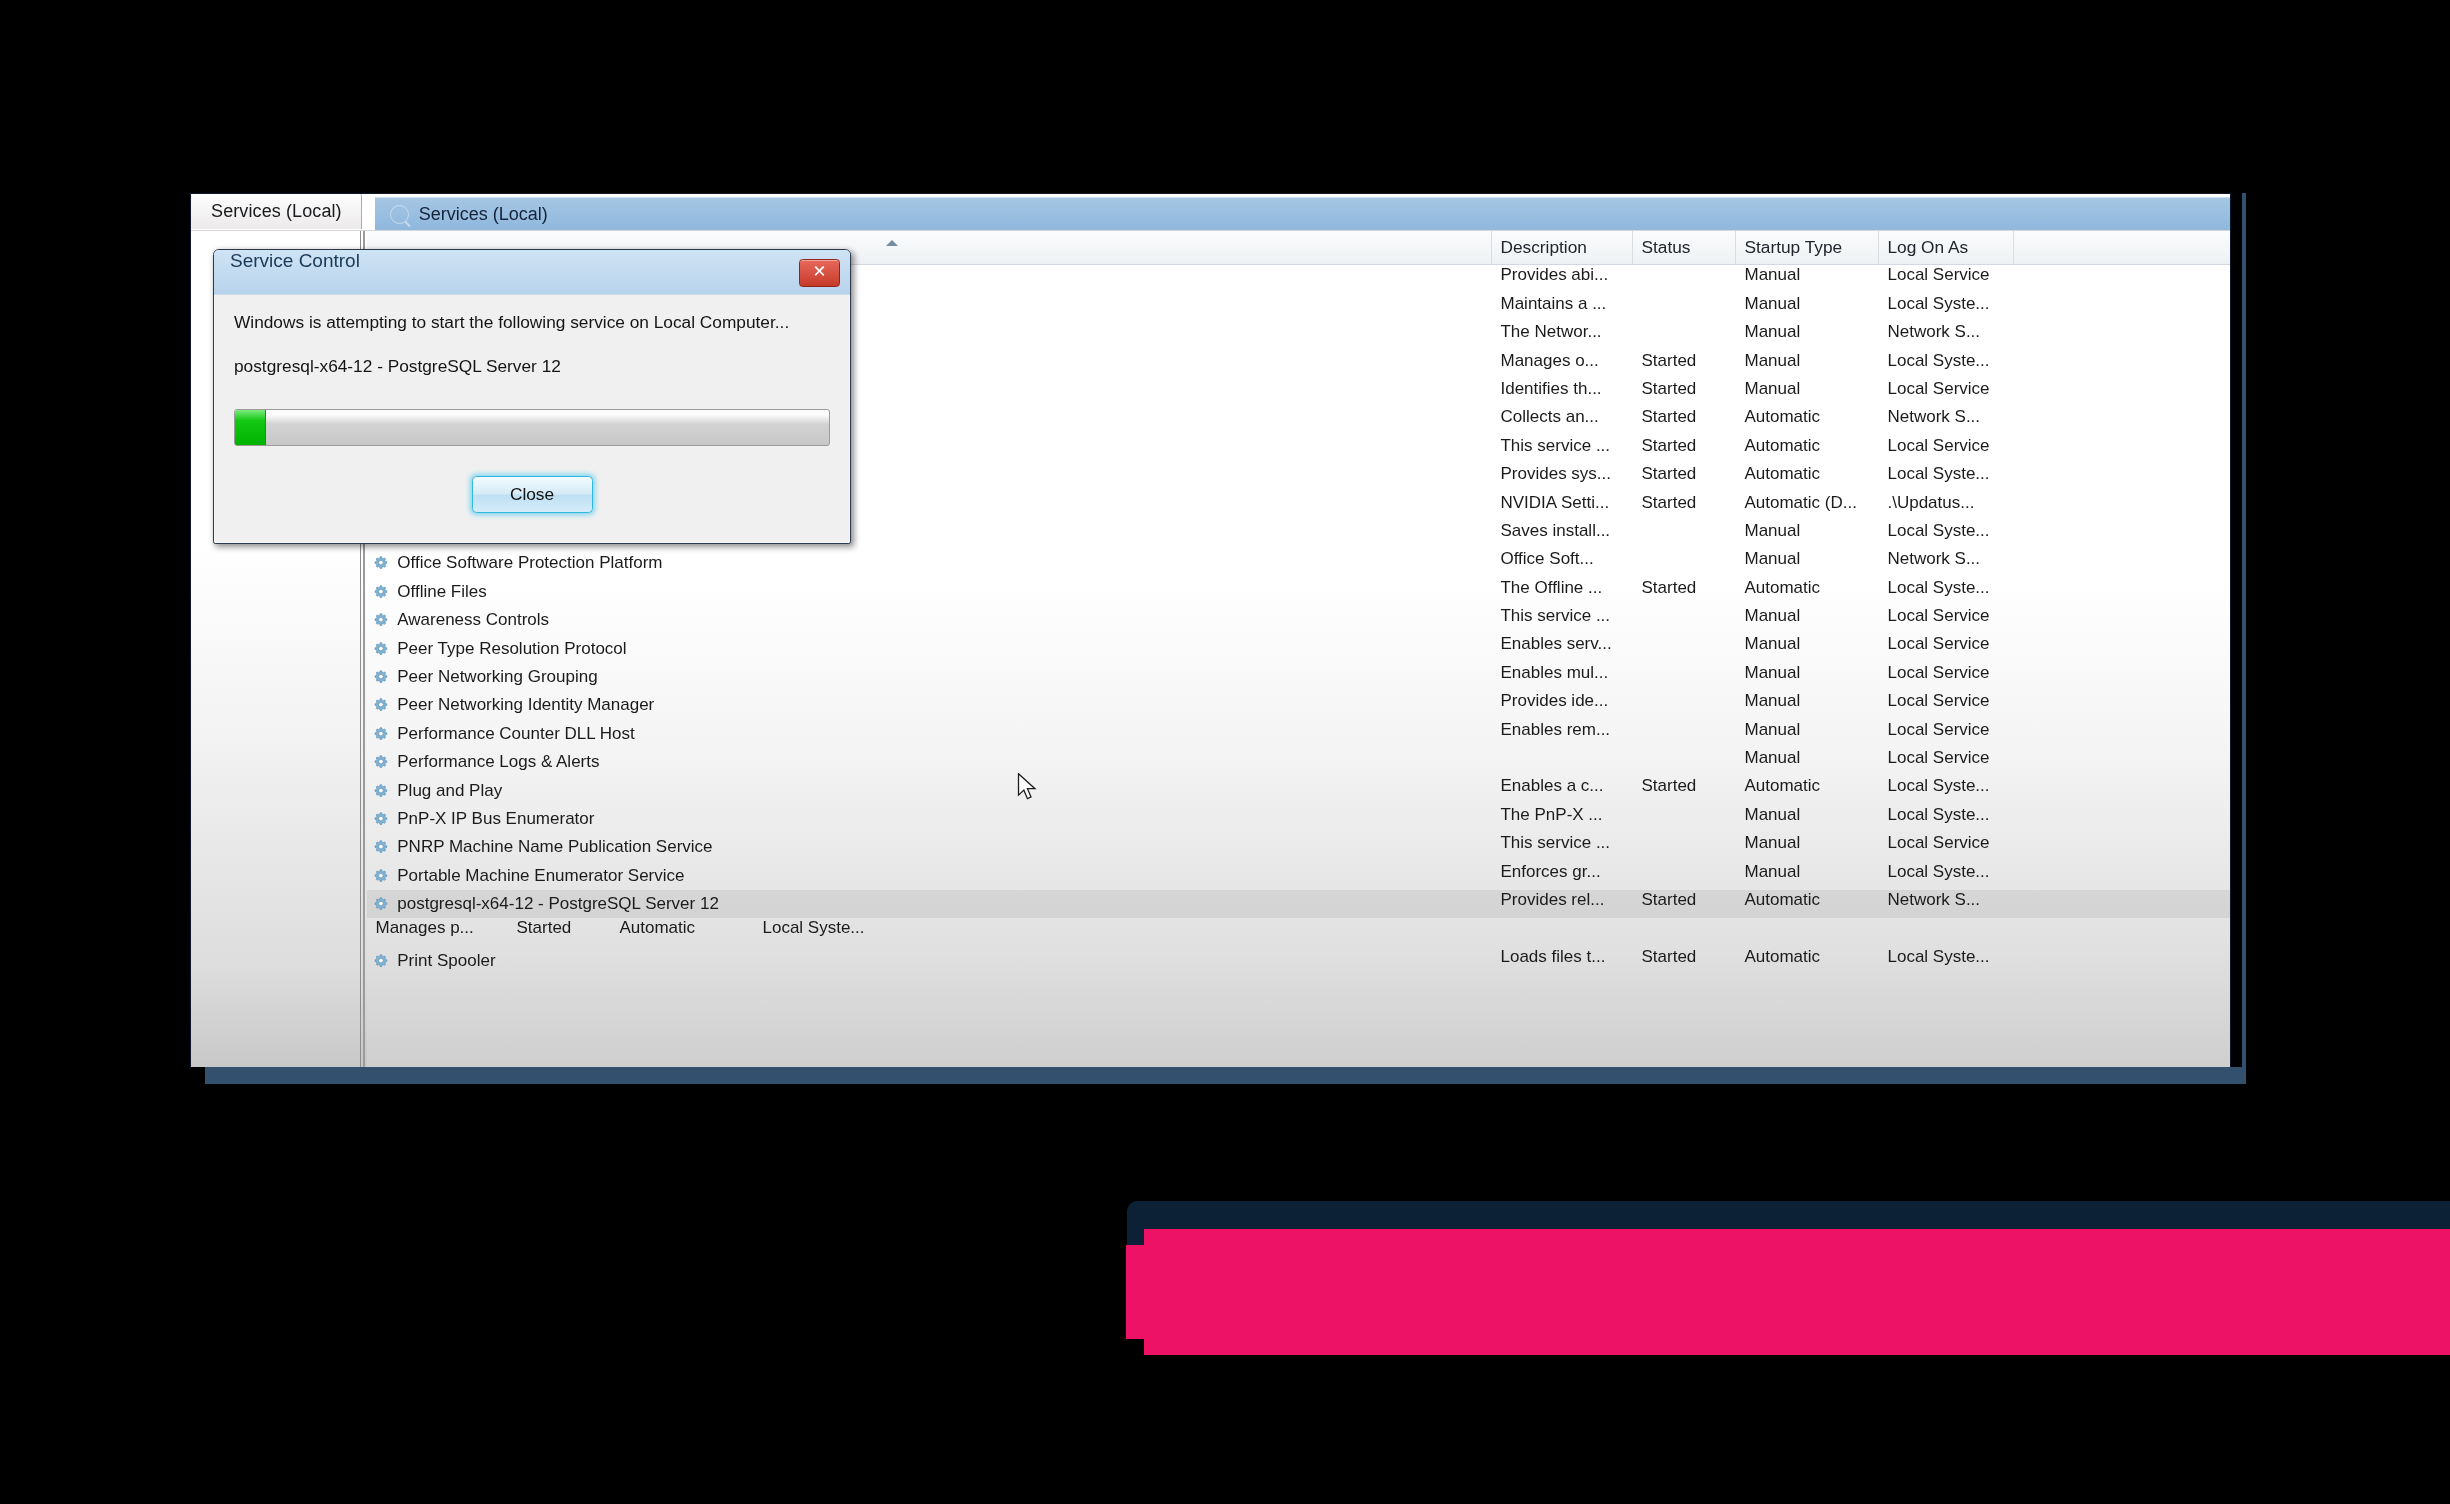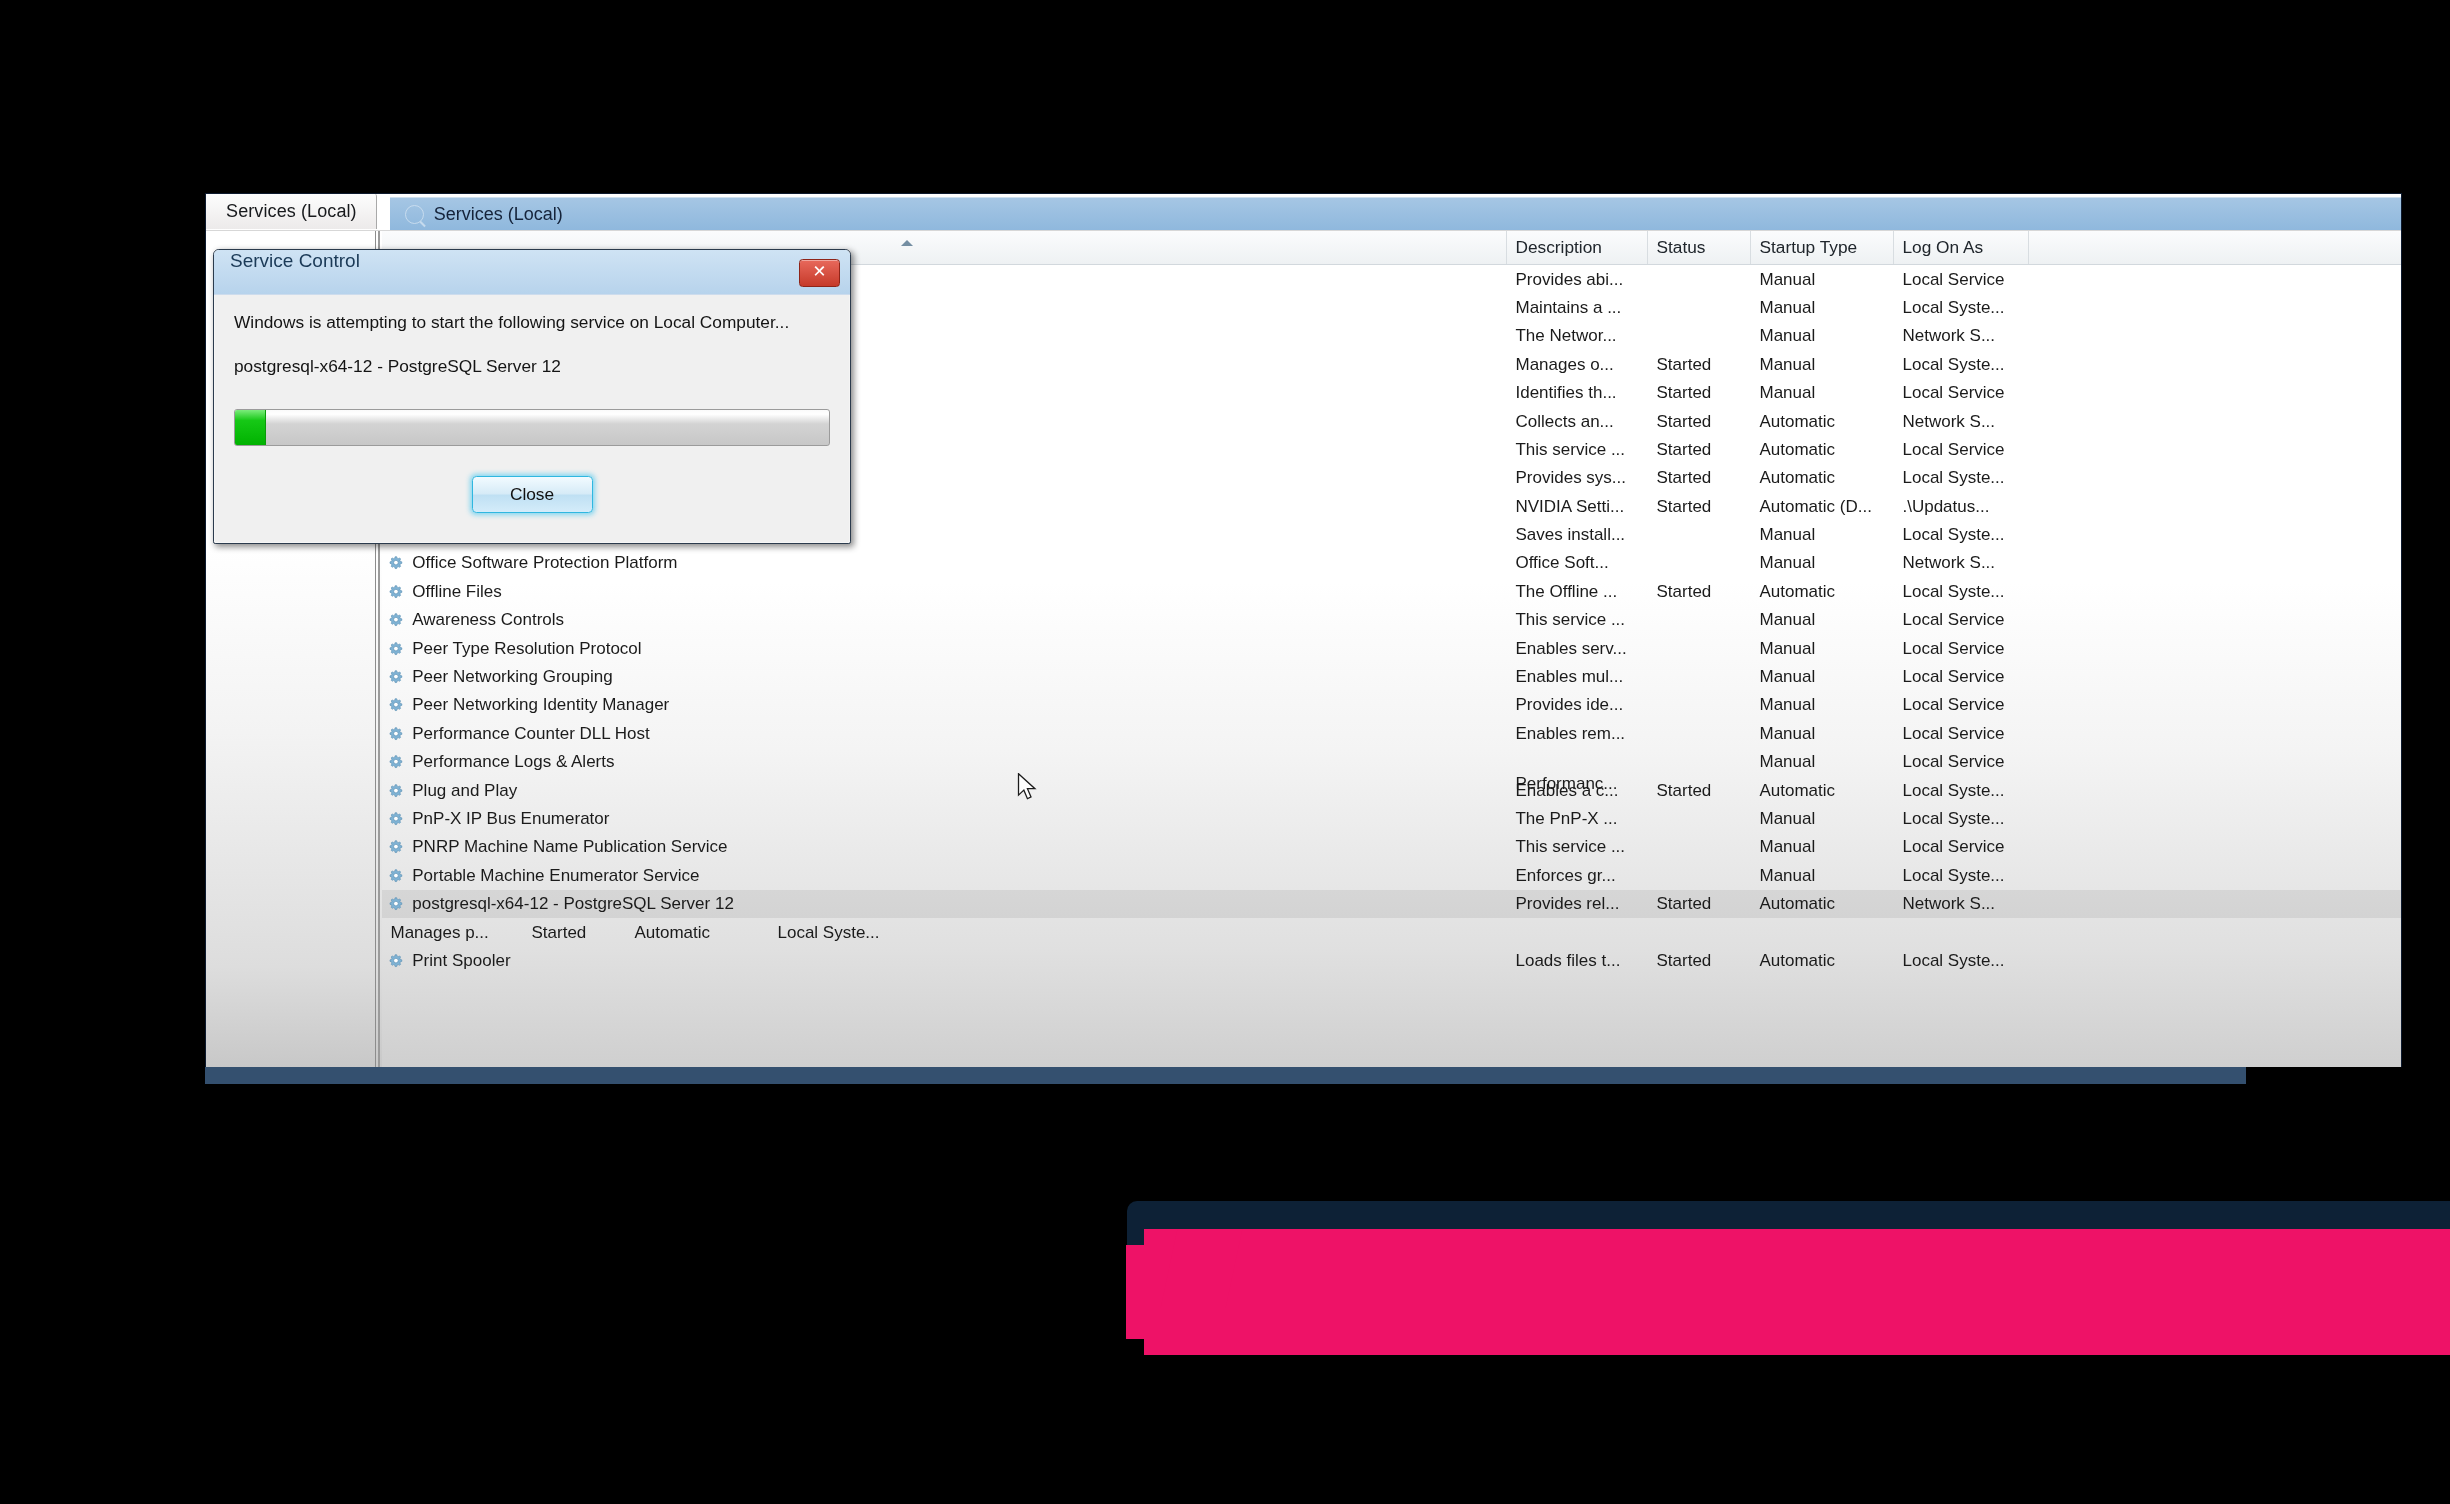--- a/index.html
+++ b/index.html
@@ -1,21 +1,21 @@
 <!DOCTYPE html>
 <html style="font-size:11.5px"><head>
 <meta charset="utf-8">
 <style>
   html,body{margin:0;padding:0;background:#000;}
   body{width:2450px;height:1504px;position:relative;overflow:hidden;
        font-family:"Liberation Sans","DejaVu Sans",sans-serif;}
 
   
   #mmc-window{
-    position:absolute;left:205px;top:193px;width:2197px;height:874px;
+    position:absolute;left:190px;top:193px;width:2041px;height:874px;
     background:#0d1a2e;
     box-sizing:border-box;
   }
   #mmc-inner{
     position:absolute;left:1.4px;top:1.4px;right:1.4px;bottom:0px;
     background:#fff;
     display:flex;flex-direction:column;
   }
 
   
@@ -86,21 +86,21 @@
   }
   #col-head .ch.spacer{border-right:none;flex:1 1 auto;}
   .sort-asc{
     position:absolute;left:519px;top:8.6px;width:0;height:0;
     border-left:6.5px solid transparent;border-right:6.5px solid transparent;
     border-bottom:6.5px solid #5d7b93;opacity:.85;
   }
 
   
   #rows{flex:1 1 auto;overflow:hidden;position:relative;}
-  .row{display:flex;height:28.4px;align-items:center;font-size:17px;color:#1b1b1b;}
+  .row{display:flex;height:28.4px;font-size:17px;color:#1b1b1b;}
   .row.selected{background:rgba(0,0,0,.065);}
   .cell{box-sizing:border-box;padding-left:8.6px;overflow:hidden;white-space:nowrap;}
   .cell.name{display:flex;align-items:center;gap:7.2px;padding-left:7.2px;}
   .gear{
     flex:0 0 16px;width:16px;height:16px;position:relative;display:inline-block;
   }
   .gear svg{display:block;width:16px;height:16px;}
 
   
   #bottom-bar{

